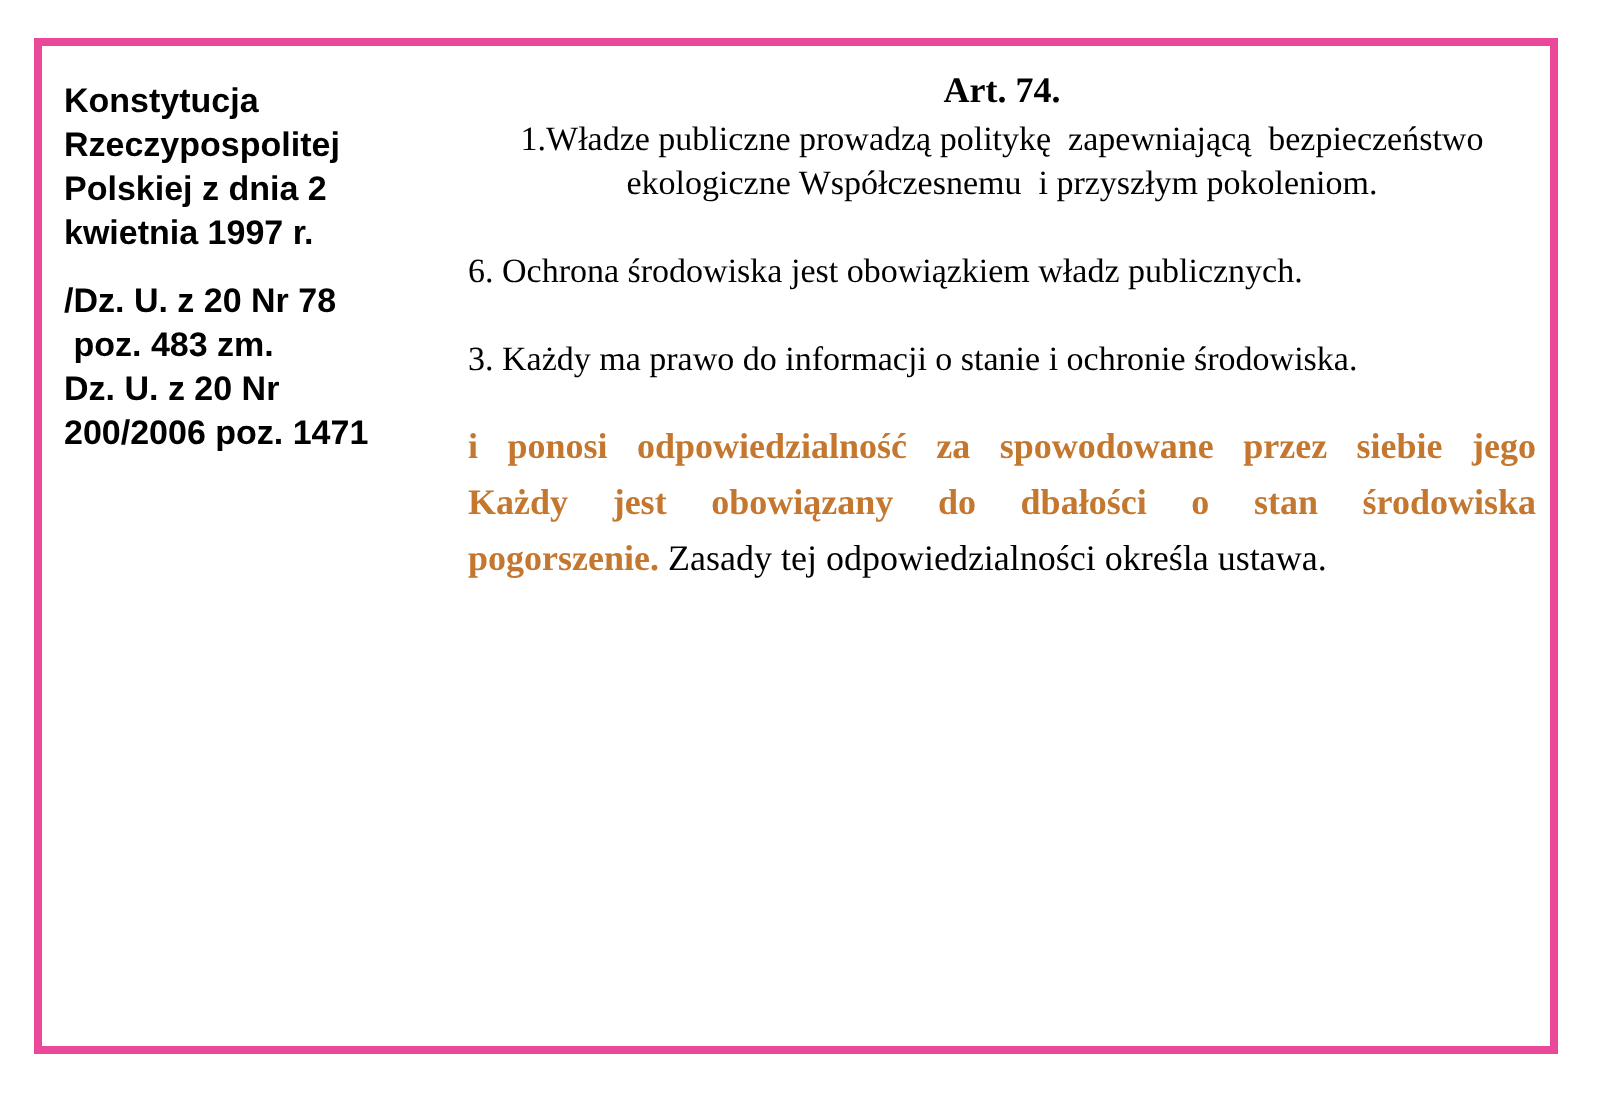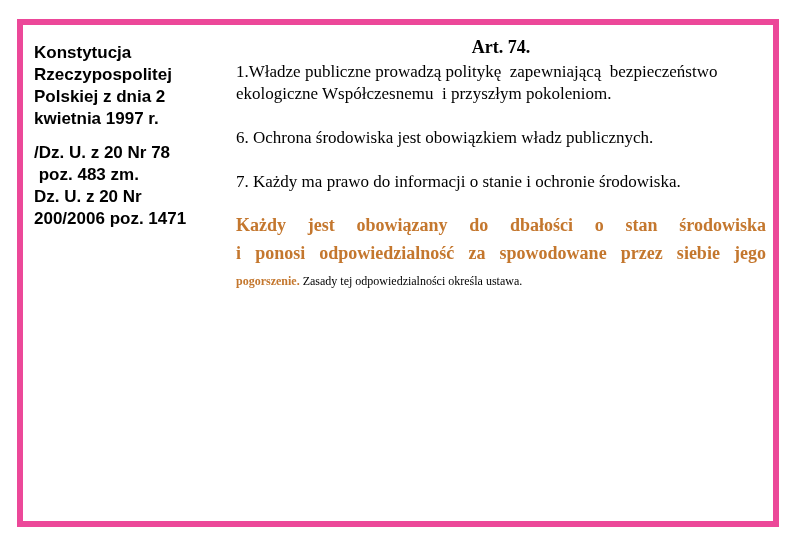--- a/index.html
+++ b/index.html
@@ -15,21 +15,21 @@
     color: #000000;
     overflow: hidden;
   }
   .frame {
     position: absolute;
     left: 17px;
     top: 19px;
     width: 762px;
     height: 508px;
     box-sizing: border-box;
-    border: 6px solid #ec4899;
+    border: 4px solid #ec4899;
     background: #ffffff;
     display: flex;
   }
   .sidebar {
     width: 213px;
     box-sizing: border-box;
     padding: 17px 4px 0 11px;
     font-family: "Liberation Sans", sans-serif;
     font-weight: bold;
     font-size: 17px;
@@ -55,37 +55,38 @@
     font-weight: bold;
     font-size: 18px;
     line-height: 22px;
   }
   .art74-paras p {
     margin: 22px 0 0 0;
     white-space: pre-wrap;
   }
   .art74-paras p.first {
     margin-top: 3px;
+    text-align: center;
   }
   .art86-heading {
     margin-top: 18px;
   }
   .emphasis-block {
     margin-top: 18px;
   }
   .emphasis-line {
     color: #C4772E;
     font-weight: bold;
     font-size: 18px;
     line-height: 28px;
     text-align: justify;
     text-align-last: justify;
   }
   .emphasis-lastline {
-    font-size: 12px;
+    font-size: 18px;
     line-height: 28px;
   }
   .emphasis-lastline .em {
     color: #C4772E;
     font-weight: bold;
   }
   .emphasis-lastline .tail {
     color: #000000;
     font-weight: normal;
     white-space: pre-wrap;
@@ -106,25 +107,25 @@
 200/2006 poz. 1471</div>
   </div>
 
   <div class="main">
     <div class="art-heading">Art. 74.</div>
 
     <div class="art74-paras">
       <p class="first">1.Władze publiczne prowadzą politykę  zapewniającą  bezpieczeństwo
 ekologiczne Współczesnemu  i przyszłym pokoleniom.</p>
       <p>6. Ochrona środowiska jest obowiązkiem władz publicznych.</p>
-      <p>7. Każdy ma prawo do informacji o stanie i ochronie środowiska.</p>
+      <p>3. Każdy ma prawo do informacji o stanie i ochronie środowiska.</p>
     </div>
 
 
     <div class="emphasis-block">
+      <div class="emphasis-line">i ponosi odpowiedzialność za spowodowane przez siebie jego</div>
       <div class="emphasis-line">Każdy jest obowiązany do dbałości o stan środowiska</div>
-      <div class="emphasis-line">i ponosi odpowiedzialność za spowodowane przez siebie jego</div>
       <div class="emphasis-lastline">
         <span class="em">pogorszenie.</span><span class="tail"> Zasady tej odpowiedzialności określa ustawa.</span>
       </div>
     </div>
   </div>
 </div>
 
 </body></html>

